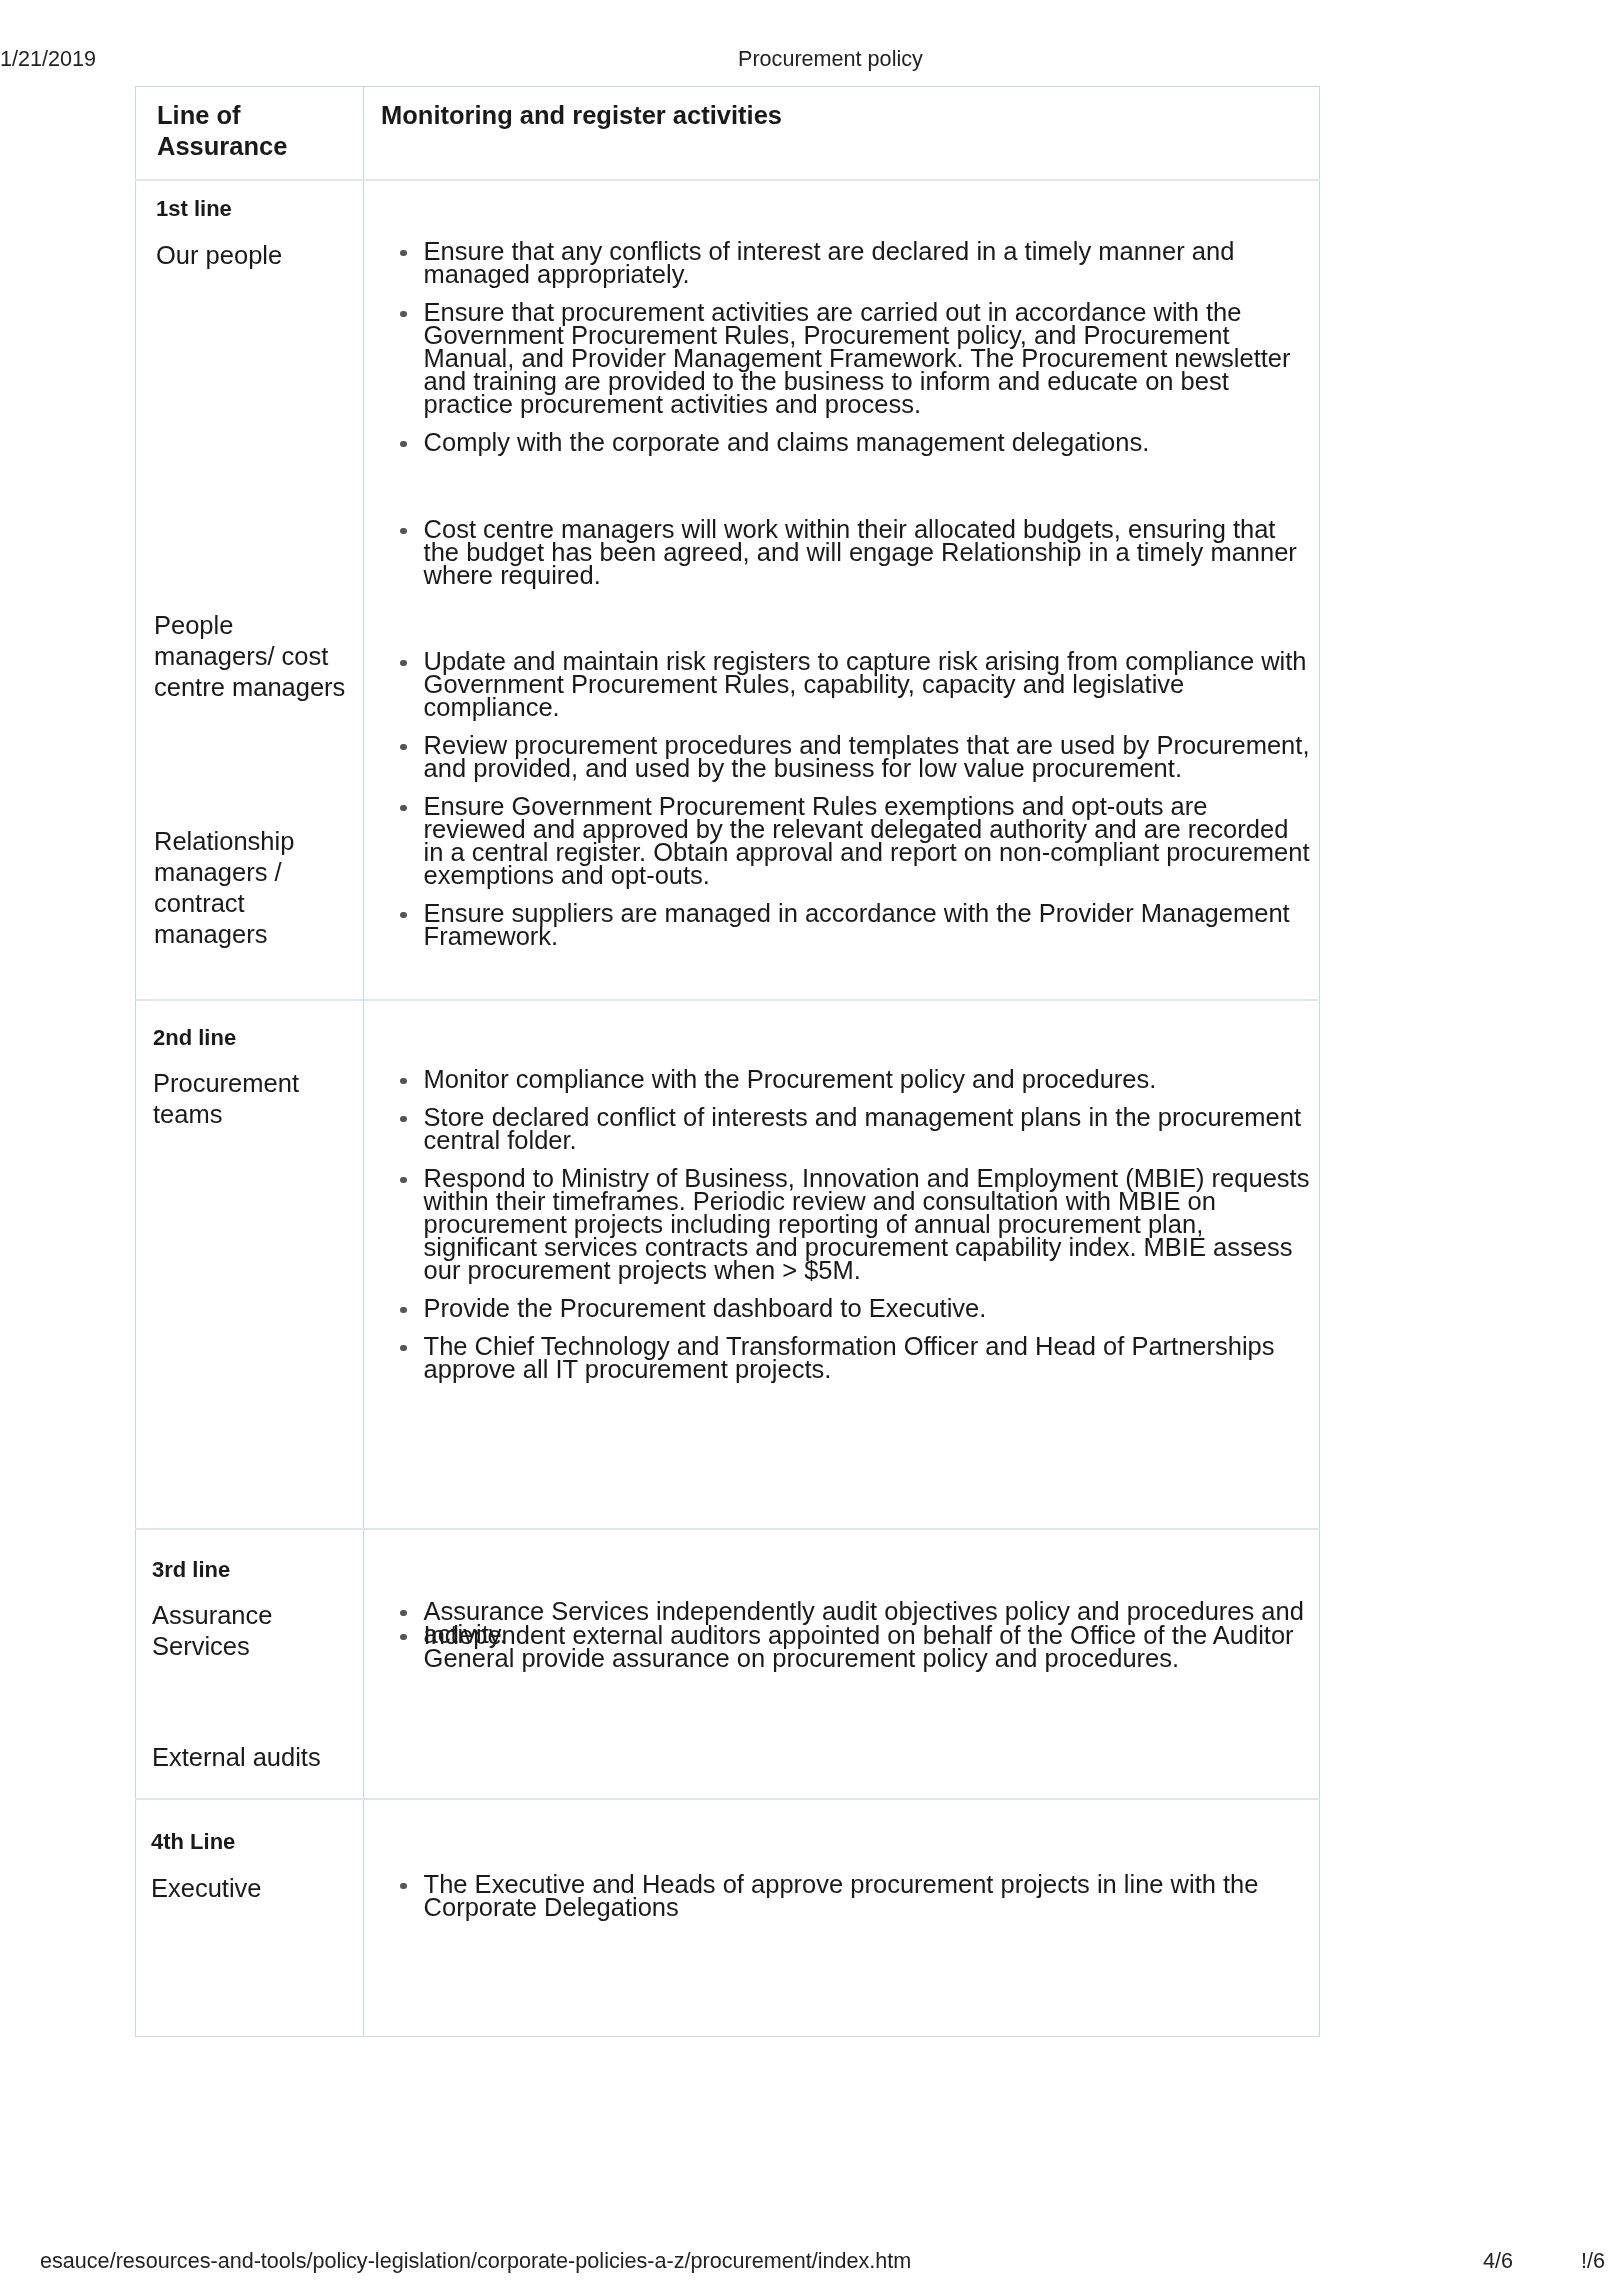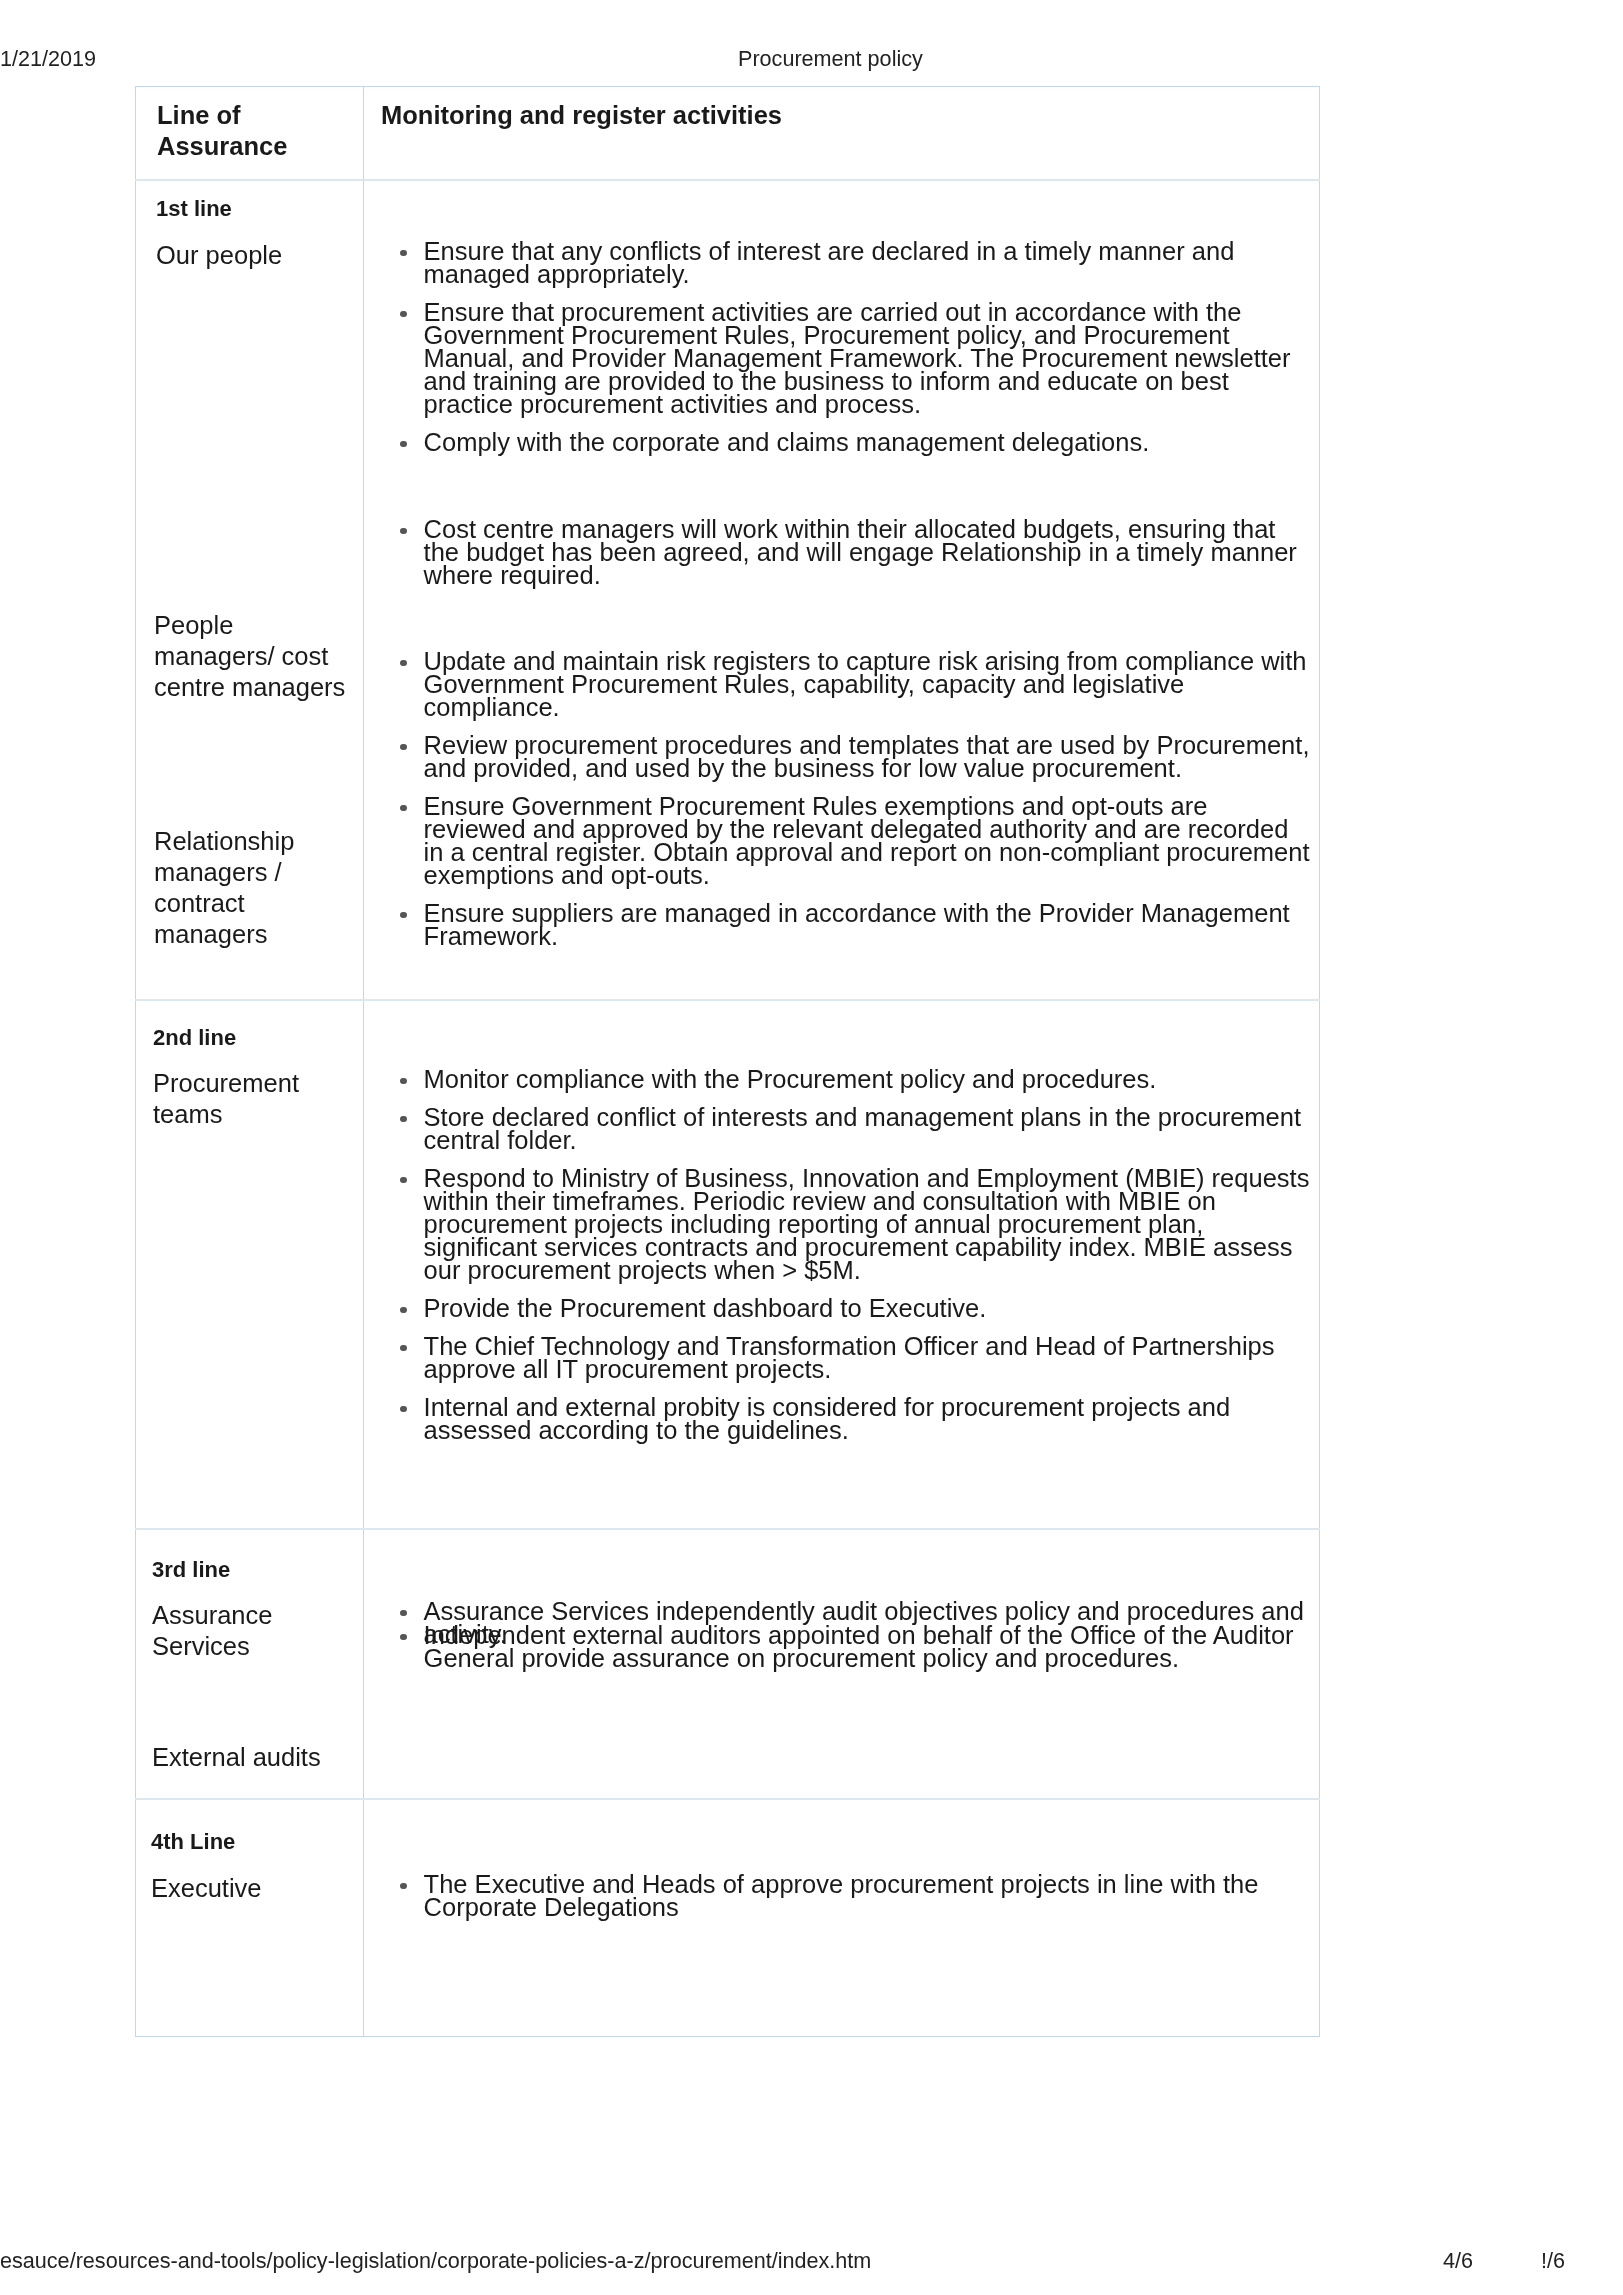--- a/index.html
+++ b/index.html
@@ -1,21 +1,21 @@
 <!DOCTYPE html>
 <html style="font-size:10.5px"><head>
 <meta charset="utf-8">
 <style>
   html, body { margin:0; padding:0; background:#ffffff; }
   body { width:1623px; height:2295px; position:relative; overflow:hidden;
          font-family:"Liberation Sans", sans-serif; color:#1a1a1a; }
   .hdr { position:absolute; top:46px; font-size:21.6px; color:#222; }
   .hdr-date { left:0; }
   .hdr-title { left:738px; }
-  .ftr { position:absolute; top:2248px; font-size:21.6px; color:#222; }
+  .ftr { position:absolute; top:2248px; font-size:21.6px; color:#222;padding-left:40px; }
   .ftr-url { left:0; }
   .ftr-page { left:1443px; }
   .ftr-page2 { left:1541px; }
 
   .tbl { position:absolute; left:135px; top:86px; width:1185px; height:1951px;
          border:1.3px solid #c5d6e6; box-sizing:border-box; }
   .vdiv { position:absolute; left:363px; top:86px; width:1.3px; height:1951px; background:#c5d6e6; }
   .hline { position:absolute; left:135px; width:1185px; height:2px; background:#dbe8f2; }
 
   .cell { position:absolute; }
@@ -65,21 +65,20 @@
 </ul>
 
 <div class="cell line-label" style="left:153px;top:1025px">2nd line</div>
 <div class="cell role" style="left:153px;top:1068px;width:196px">Procurement teams</div>
 <ul class="bl" style="top:1068px">
   <li>Monitor compliance with the Procurement policy and procedures.</li>
   <li>Store declared conflict of interests and management plans in the procurement central folder.</li>
   <li>Respond to Ministry of Business, Innovation and Employment (MBIE) requests within their timeframes. Periodic review and consultation with MBIE on procurement projects including reporting of annual procurement plan, significant services contracts and procurement capability index. MBIE assess our procurement projects when &gt; $5M.</li>
   <li>Provide the Procurement dashboard to Executive.</li>
   <li>The Chief Technology and Transformation Officer and Head of Partnerships approve all IT procurement projects.</li>
-  <li>Internal and external probity is considered for procurement projects and assessed according to the guidelines.</li>
 </ul>
 
 <div class="cell line-label" style="left:152px;top:1557px">3rd line</div>
 <div class="cell role" style="left:152px;top:1600px;width:170px">Assurance Services</div>
 <div class="cell role" style="left:152px;top:1742px">External audits</div>
 <ul class="bl" style="top:1600px">
   <li>Assurance Services independently audit objectives policy and procedures and activity.</li>
 </ul>
 <ul class="bl" style="top:1624px">
   <li>Independent external auditors appointed on behalf of the Office of the Auditor General provide assurance on procurement policy and procedures.</li>

